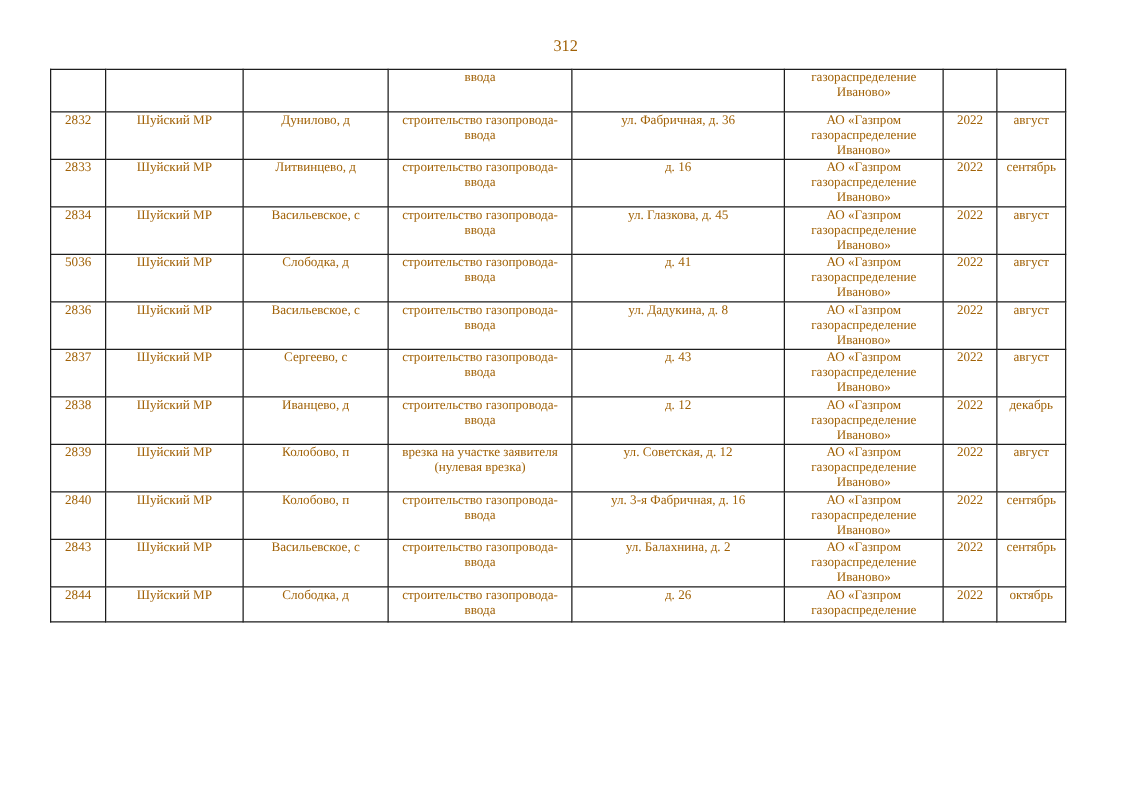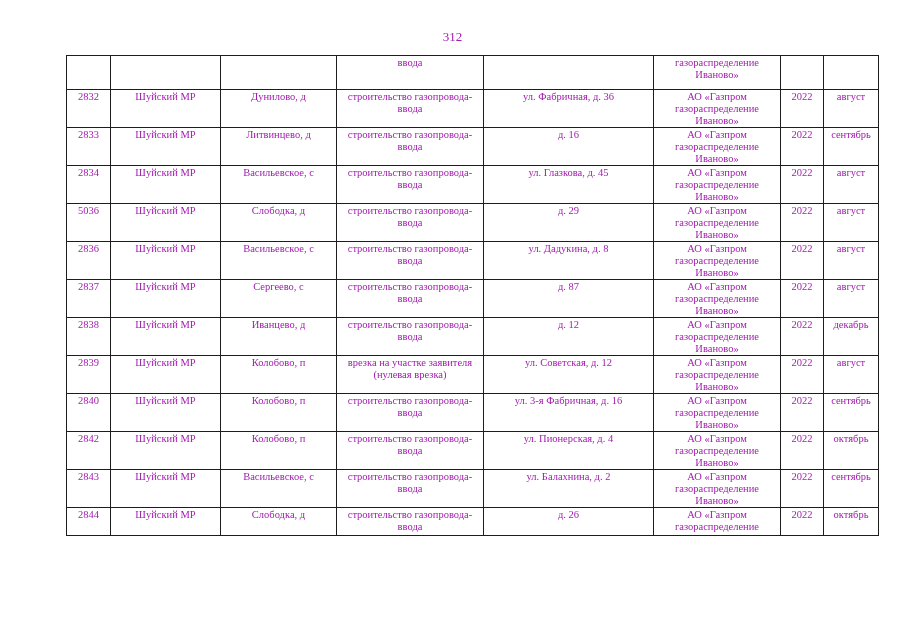--- a/index.html
+++ b/index.html
@@ -6,35 +6,35 @@
     margin: 0;
     padding: 0;
     background: #ffffff;
   }
   .page {
     position: relative;
     width: 905px;
     height: 640px;
     background: #ffffff;
     font-family: "Liberation Serif", serif;
-    color: #a21caf;
+    color: #a16207;
     overflow: hidden;
   }
   .page-number {
     position: absolute;
     top: 30px;
     left: 0;
     width: 905px;
     text-align: center;
     font-size: 13px;
     line-height: 14px;
   }
   table.doc {
     position: absolute;
-    left: 66px;
+    left: 40px;
     top: 55px;
     width: 813px;
     border-collapse: collapse;
     table-layout: fixed;
     font-family: Liberation Serif, serif;
   }
   table.doc td {
     border: 1px solid #1d1d1d;
     vertical-align: top;
     text-align: center;
@@ -121,21 +121,21 @@
       <td>2022</td>
       <td>август</td>
     </tr>
 
     <tr class="row">
       <td>5036</td>
       <td>Шуйский МР</td>
       <td>Слободка, д</td>
       <td>строительство газопровода-
 ввода</td>
-      <td>д. 29</td>
+      <td>д. 41</td>
       <td>АО «Газпром
 газораспределение
 Иваново»</td>
       <td>2022</td>
       <td>август</td>
     </tr>
 
     <tr class="row">
       <td>2836</td>
       <td>Шуйский МР</td>
@@ -149,21 +149,21 @@
       <td>2022</td>
       <td>август</td>
     </tr>
 
     <tr class="row">
       <td>2837</td>
       <td>Шуйский МР</td>
       <td>Сергеево, с</td>
       <td>строительство газопровода-
 ввода</td>
-      <td>д. 87</td>
+      <td>д. 43</td>
       <td>АО «Газпром
 газораспределение
 Иваново»</td>
       <td>2022</td>
       <td>август</td>
     </tr>
 
     <tr class="row">
       <td>2838</td>
       <td>Шуйский МР</td>
@@ -200,33 +200,20 @@
 ввода</td>
       <td>ул. 3-я Фабричная, д. 16</td>
       <td>АО «Газпром
 газораспределение
 Иваново»</td>
       <td>2022</td>
       <td>сентябрь</td>
     </tr>
 
 
-    <tr class="row">
-      <td>2842</td>
-      <td>Шуйский МР</td>
-      <td>Колобово, п</td>
-      <td>строительство газопровода-
-ввода</td>
-      <td>ул. Пионерская, д. 4</td>
-      <td>АО «Газпром
-газораспределение
-Иваново»</td>
-      <td>2022</td>
-      <td>октябрь</td>
-    </tr>
 
     <tr class="row">
       <td>2843</td>
       <td>Шуйский МР</td>
       <td>Васильевское, с</td>
       <td>строительство газопровода-
 ввода</td>
       <td>ул. Балахнина, д. 2</td>
       <td>АО «Газпром
 газораспределение

